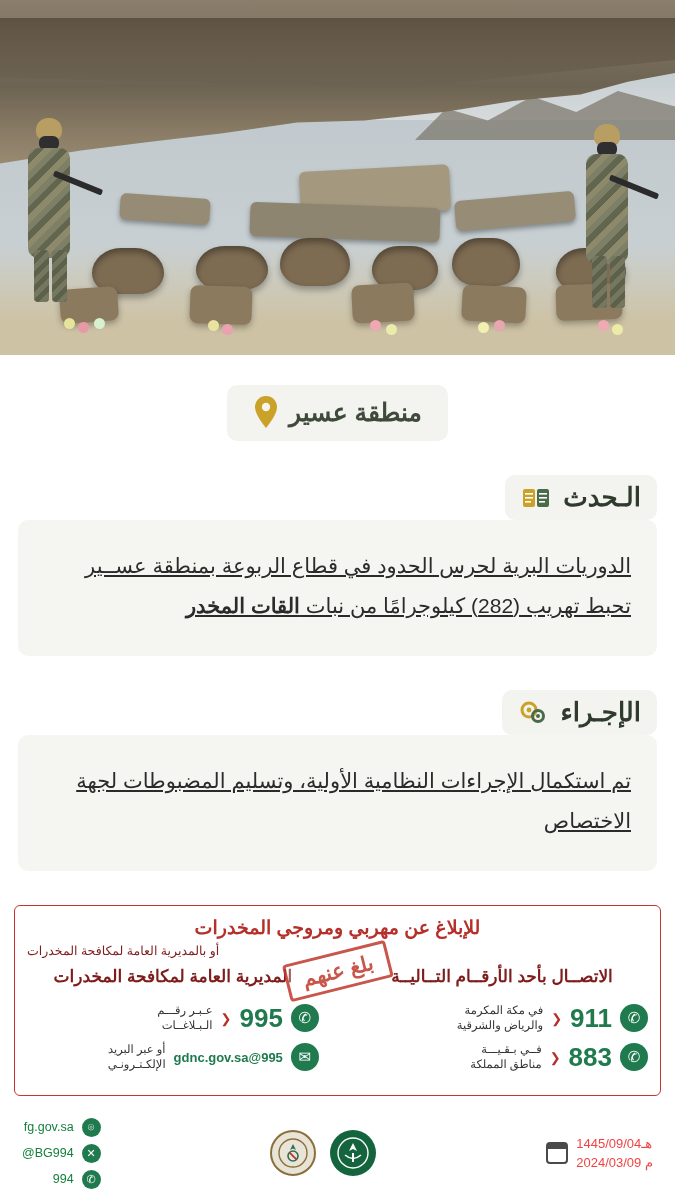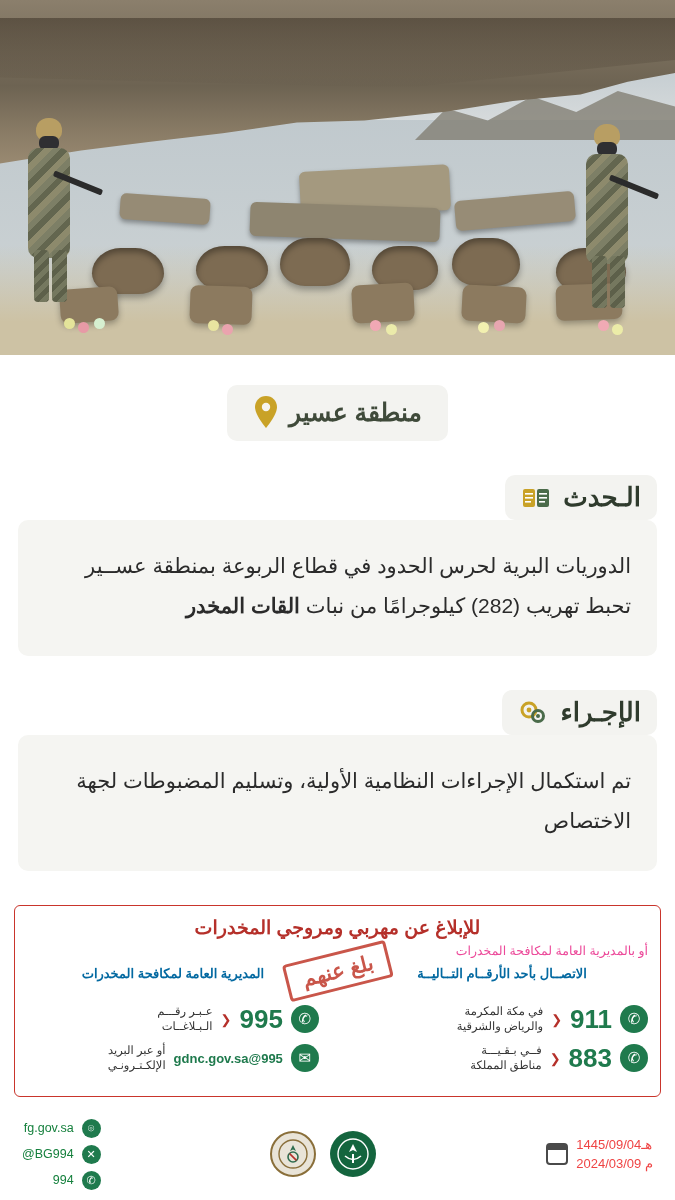--- a/index.html
+++ b/index.html
@@ -100,41 +100,42 @@
   }
   .sec-title { font-size:26px; font-weight:bold; color:#2f3b2d; letter-spacing:2px; }
   .sec-ico { width:30px; height:30px; display:flex; align-items:center; justify-content:center; }
   .sec-body {
     clear:both;
     background:#f5f5f2; border-radius:10px;
     padding:26px 26px 30px 26px;
     margin-top:12px;
     font-size:21px; line-height:1.9; color:#2b2b2b;
     text-align:right;
+    text-decoration:underline;
   }
   .sec-body b { font-weight:bold; }
 
   
   .report {
     position:relative;
     margin:34px 14px 0 14px;
     border:1px solid #c9352c;
     border-radius:6px;
     padding:10px 12px 14px 12px;
     background:#fff;
   }
   .report-title {
     text-align:center; color:#b5302a; font-size:19px; font-weight:bold;
     margin-bottom:4px;
   }
-  .report-sub { text-align:right; color:#ec4899; font-size:12.5px; margin-bottom:8px; }
+  .report-sub { text-align:left; color:#7f1d1d; font-size:12.5px; margin-bottom:8px; }
   .report-cols { display:flex; justify-content:space-between; align-items:flex-start; }
   .rcol { width:47%; }
   .rcol-head {
-    color:#0369a1; font-size:13px; font-weight:bold; text-align:center; margin-bottom:23px;
+    color:#7f1d1d; font-size:17px; font-weight:bold; text-align:center; margin-bottom:16px;
     letter-spacing:1px;
   }
   .rrow { display:flex; align-items:center; justify-content:flex-start; gap:8px; margin-bottom:8px; }
   .circ {
     width:28px; height:28px; border-radius:50%; background:#1f7a4d;
     display:flex; align-items:center; justify-content:center; color:#fff; font-size:15px; flex:0 0 auto;
   }
   .num { color:#1f7a4d; font-size:26px; font-weight:bold; }
   .rlabel { font-size:11.5px; color:#333; line-height:1.35; text-align:right; }
   .rlabel .l1 { display:block; }

